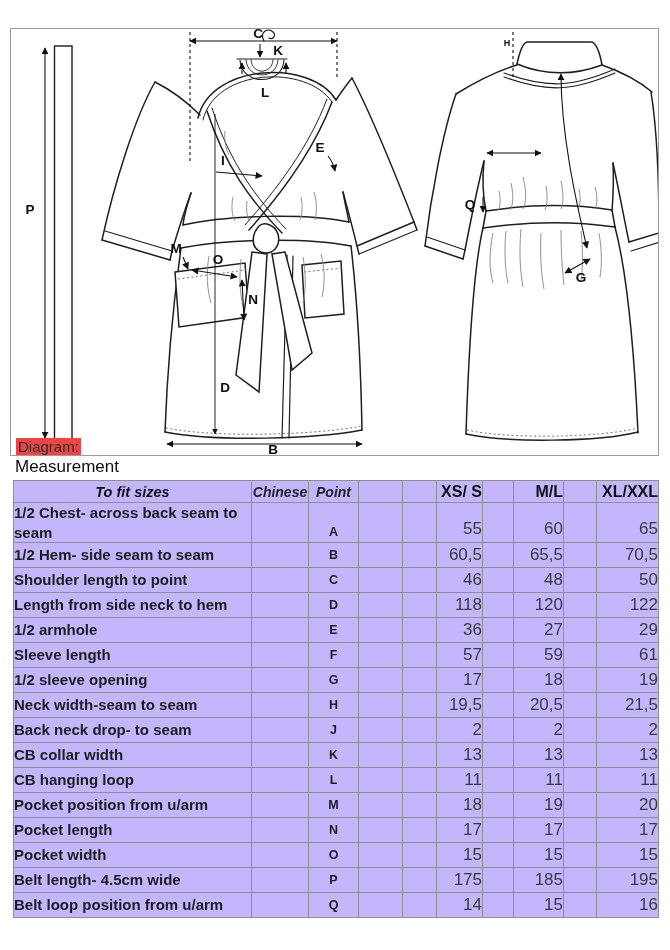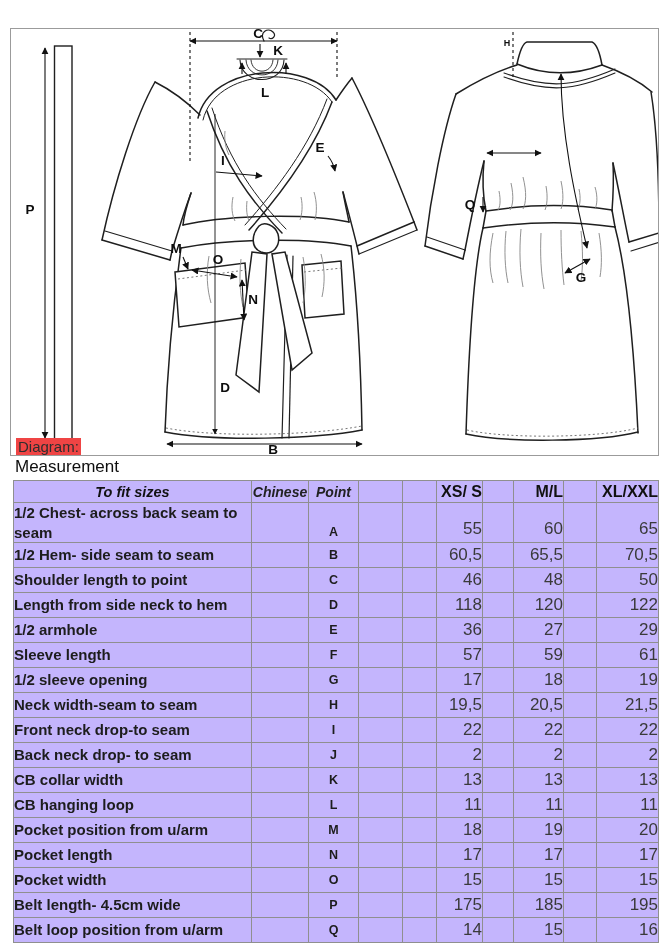--- a/index.html
+++ b/index.html
@@ -340,32 +340,20 @@
     <td class="c-point">H</td>
     <td></td>
     <td></td>
     <td class="c-val">19,5</td>
     <td></td>
     <td class="c-val">20,5</td>
     <td></td>
     <td class="c-val">21,5</td>
   </tr>
       <tr>
-    <td class="c-label">Front neck drop-to seam</td>
-    <td class="c-chinese"></td>
-    <td class="c-point">I</td>
-    <td></td>
-    <td></td>
-    <td class="c-val">22</td>
-    <td></td>
-    <td class="c-val">22</td>
-    <td></td>
-    <td class="c-val">22</td>
-  </tr>
-      <tr>
     <td class="c-label">Back neck drop- to seam</td>
     <td class="c-chinese"></td>
     <td class="c-point">J</td>
     <td></td>
     <td></td>
     <td class="c-val">2</td>
     <td></td>
     <td class="c-val">2</td>
     <td></td>
     <td class="c-val">2</td>

